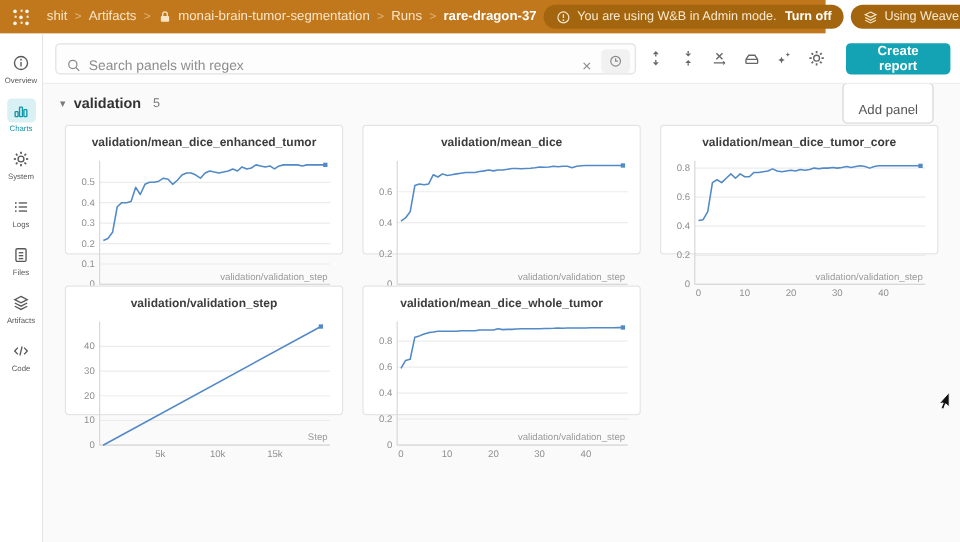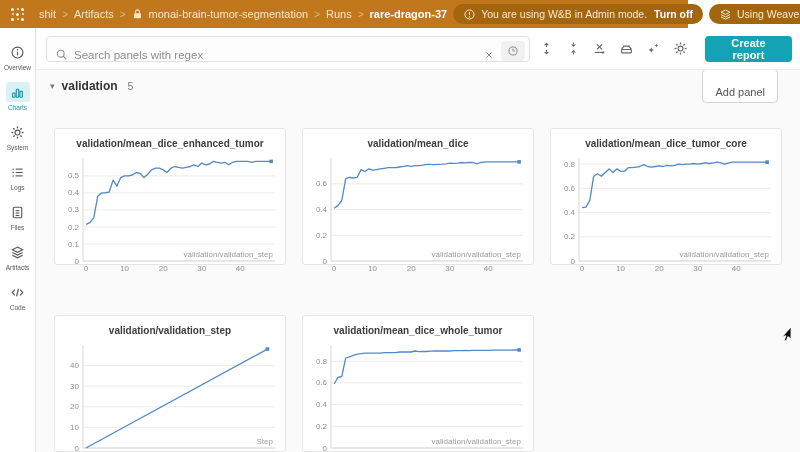--- a/index.html
+++ b/index.html
@@ -52,21 +52,21 @@
 
   
   .content{ position:absolute; left:36px; top:70px; right:0; bottom:0; background:#FAFAFA; overflow:hidden;}
   .sec-head{ height:32px; display:flex; align-items:center; padding:0 22px 0 14px; gap:7px;}
   .chev{ color:#7a7a7a; font-size:9px;}
   .sec-name{ font-size:12px; font-weight:bold; color:#333;}
   .sec-count{ font-size:10.5px; color:#7a7a7a; margin-left:3px;}
   .add-panel{ margin-left:auto; background:#fff; border:1px solid #d4d4d4; border-radius:4px; height:24px;
     padding:16px 12px; font-size:11px; color:#555; cursor:pointer; font-family:"Liberation Sans",sans-serif;}
   .grid{ padding:2px 0 0 18px; display:grid; grid-template-columns:repeat(3,232px); gap:26px 16px;}
-  .panel{ position:relative; width:232px; height:137px; background:#fff; border:1px solid #e5e5e5; border-radius:3px;margin-top:24px;}
+  .panel{ position:relative; width:232px; height:108px; background:#fff; border:1px solid #e5e5e5; border-radius:3px;}
   .panel-title{ text-align:center; margin-top:9px; font-size:10px; font-weight:bold; color:#3d3d3d; white-space:nowrap;}
   .chart-mount{ position:absolute; left:3px; right:3px; top:26px; bottom:5px;}
   .chart-mount svg text{ font-family:"Liberation Sans", sans-serif;}
   .tick{ font-size:8px; fill:#8f8f8f;}
   .axlabel{ font-size:8px; fill:#9a9a9a;}
 
   .cursor{ position:absolute; left:780px; top:326px; z-index:50;}
 </style>
 </head>
 <body>

